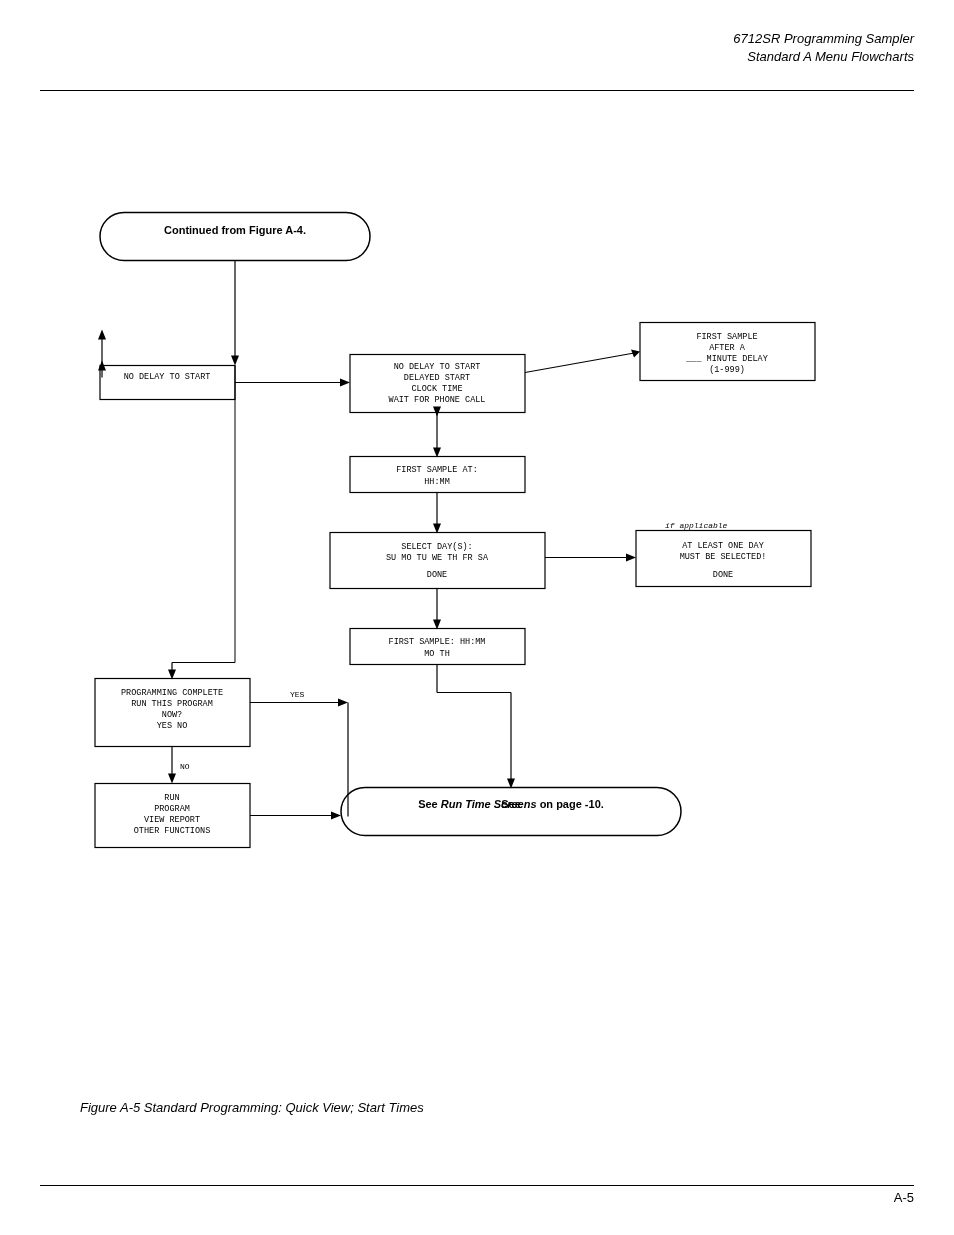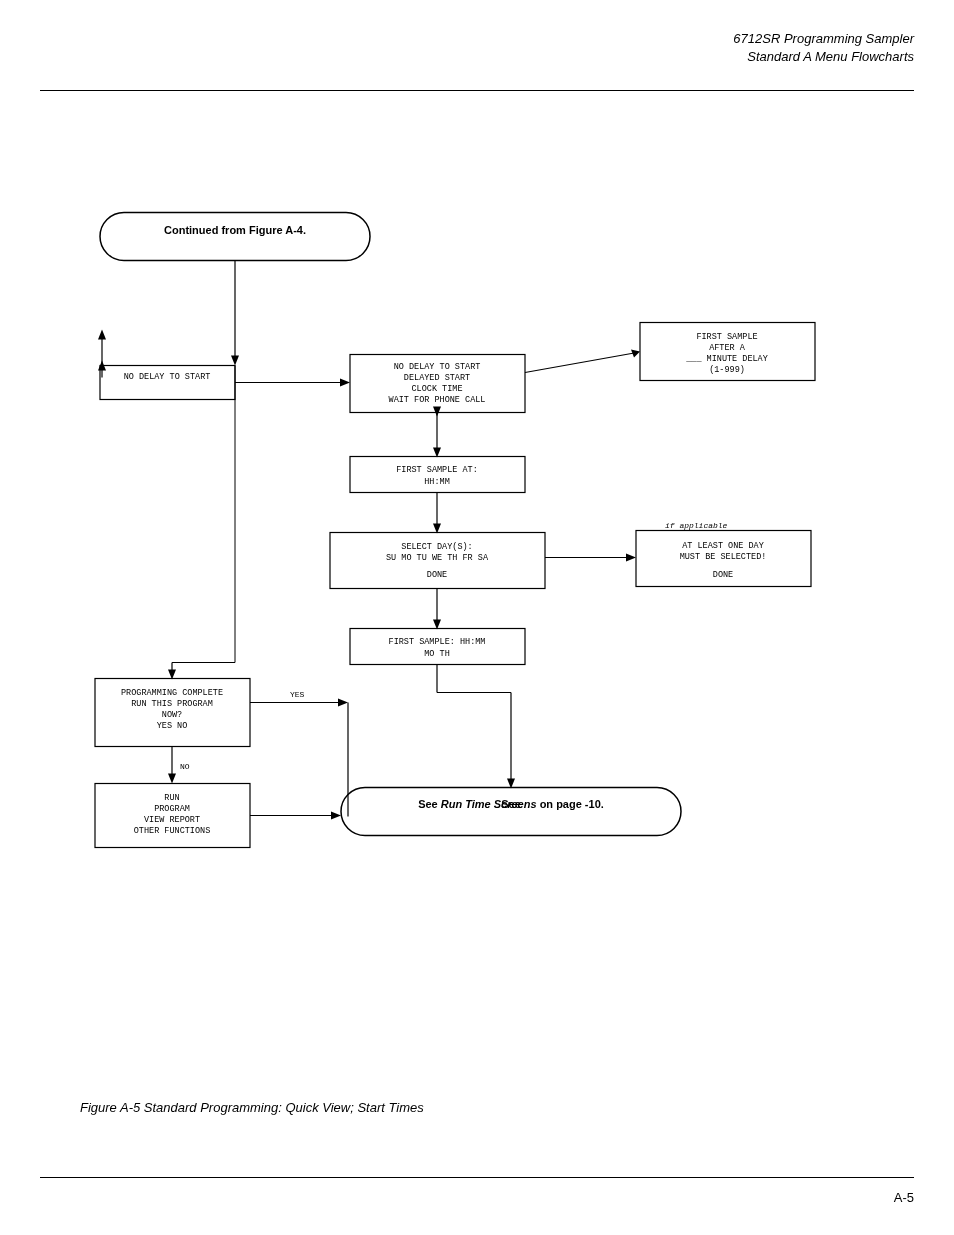--- a/index.html
+++ b/index.html
@@ -34,21 +34,21 @@
       border-top: 1px solid #000;
     }
 
     
     .footer {
       position: absolute;
       bottom: 30px;
       left: 40px;
       right: 40px;
       border-top: 1px solid #000;
-      padding-top: 12px;
+      padding-top: 4px;
       display: flex;
       justify-content: flex-end;
     }
     .footer-page {
       font-size: 13px;
     }
 
     
     .figure-caption {
       position: absolute;

